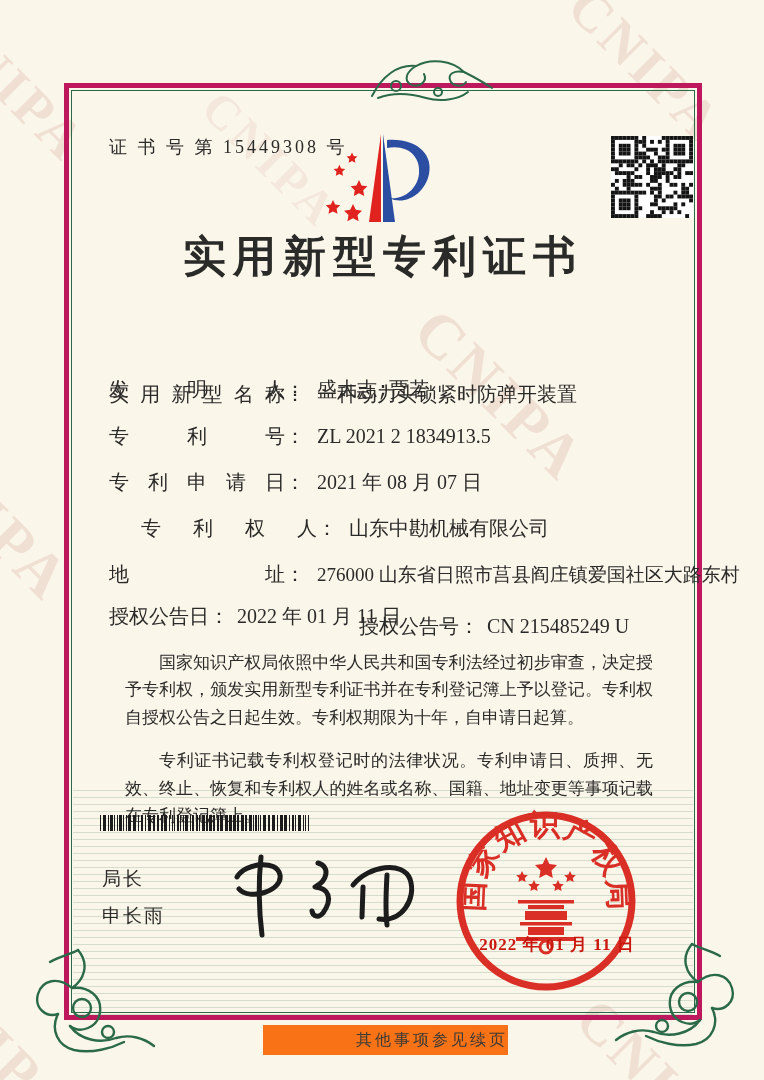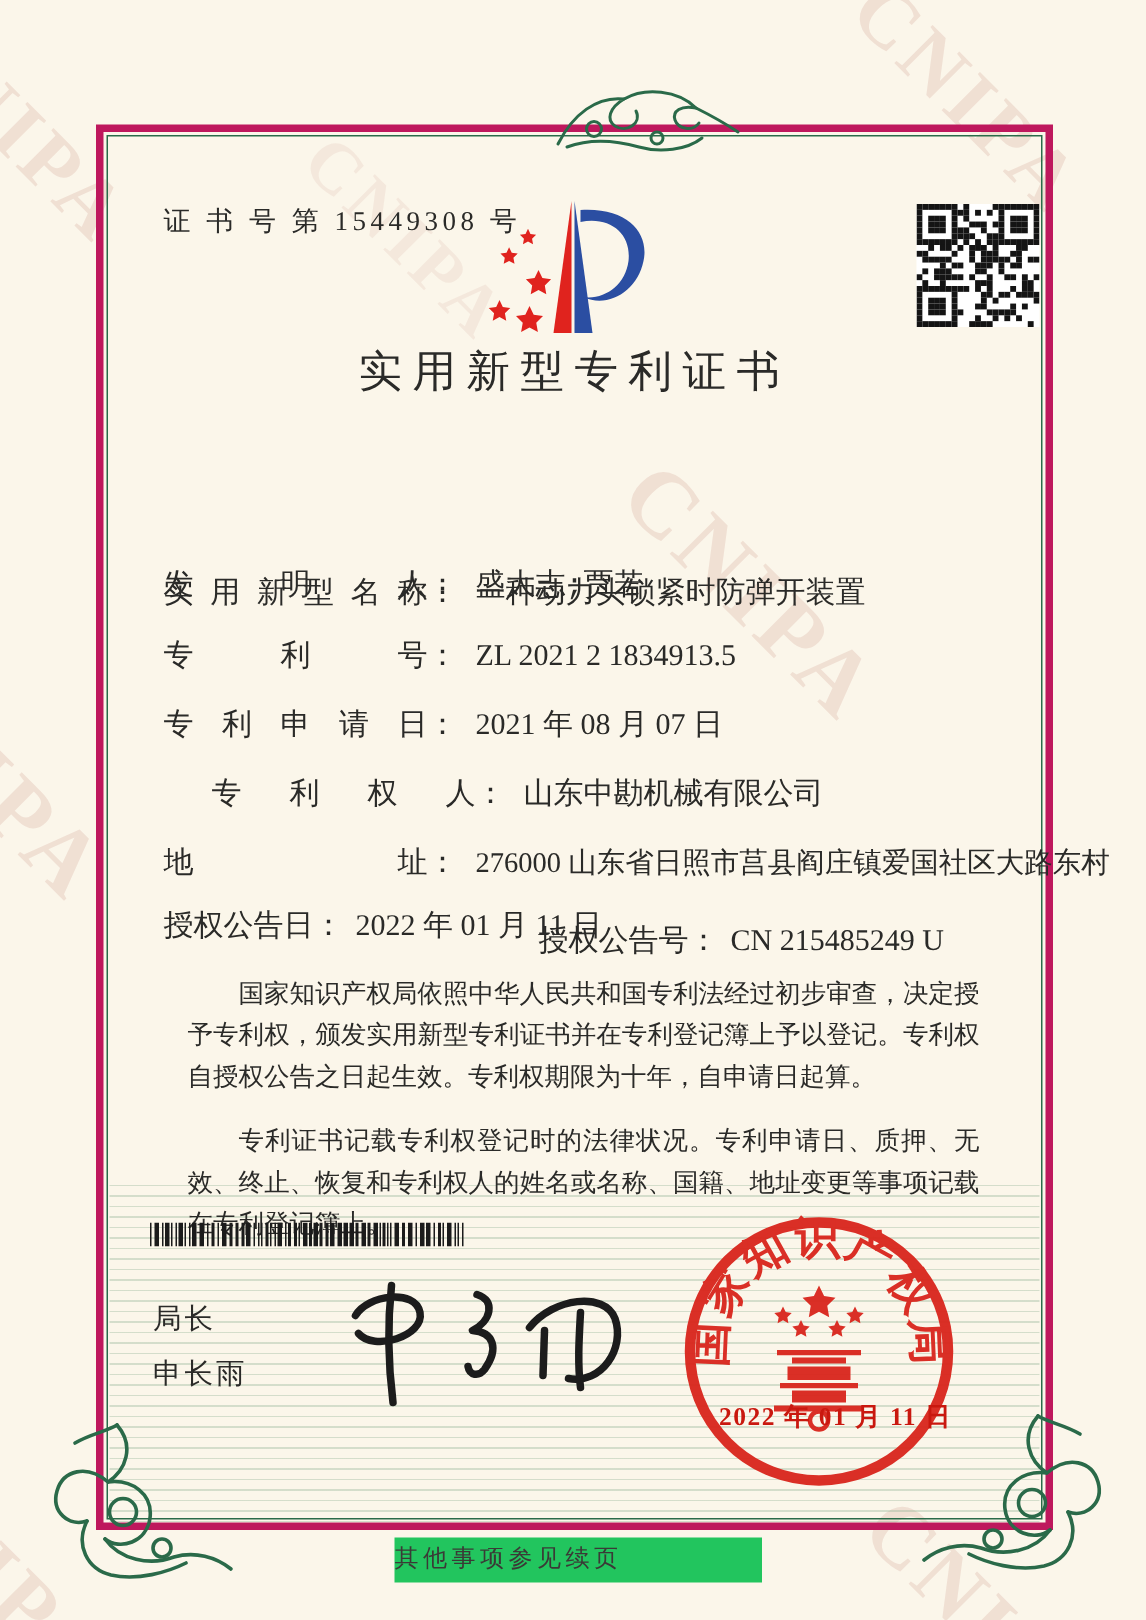--- a/index.html
+++ b/index.html
@@ -29,21 +29,21 @@
     background:repeating-linear-gradient(180deg,
       rgba(140,175,145,0.35) 0px,rgba(140,175,145,0.35) 1px,
       rgba(255,255,255,0) 1px,rgba(255,255,255,0) 7px);
     z-index:1;
   }
   .cert-no{position:absolute;left:40px;top:47px;font-size:18px;letter-spacing:3px;z-index:3;}
   .logo{position:absolute;left:248px;top:40px;z-index:3;}
   .qr{position:absolute;left:542px;top:48px;width:82px;height:82px;background:#fff;z-index:3;}
   .title{
     position:absolute;left:0;top:140px;width:100%;text-align:center;
-    font-size:29px;font-weight:normal;letter-spacing:7px;z-index:3;
+    font-size:43px;font-weight:bold;letter-spacing:7px;z-index:3;
   }
   .fields{position:absolute;left:40px;top:237px;width:560px;z-index:3;font-size:20px;}
   .frow{position:absolute;left:0;white-space:nowrap;}
   .flabel{
     display:inline-block;width:176px;
     text-align:justify;text-align-last:justify;
     vertical-align:top;
   }
   .flabel.narrow{width:100px;}
   .fcolon{display:inline-block;}
@@ -59,21 +59,21 @@
   .signer div{margin-bottom:11px;}
   .signature{position:absolute;left:148px;top:745px;z-index:4;}
   .seal{position:absolute;left:381px;top:717px;z-index:3;opacity:0.95;}
   .seal-date{
     position:absolute;left:398px;top:845px;width:180px;text-align:center;
     color:#c9180f;font-size:17px;font-weight:bold;z-index:5;letter-spacing:1px;
   }
   .page-no{position:absolute;left:0;top:894px;width:100%;text-align:center;font-size:15px;z-index:3;letter-spacing:2px;}
   .footer-strip{
     position:absolute;left:263px;top:1025px;width:245px;height:30px;
-    background:#22c55e;z-index:3;text-align:left;font-size:16px;
+    background:#f97316;z-index:3;text-align:right;font-size:16px;
     line-height:30px;letter-spacing:3px;color:#3a3a36;
   }
   .ornament{position:absolute;z-index:4;}
   svg{display:block;}
 </style>
 </head>
 <body>
 
 <div class="wm" style="left:-35px;top:-5px;font-size:55px;">CNIPA</div>
 <div class="wm" style="left:230px;top:80px;font-size:48px;color:rgba(216,173,158,0.18);">CNIPA</div>

